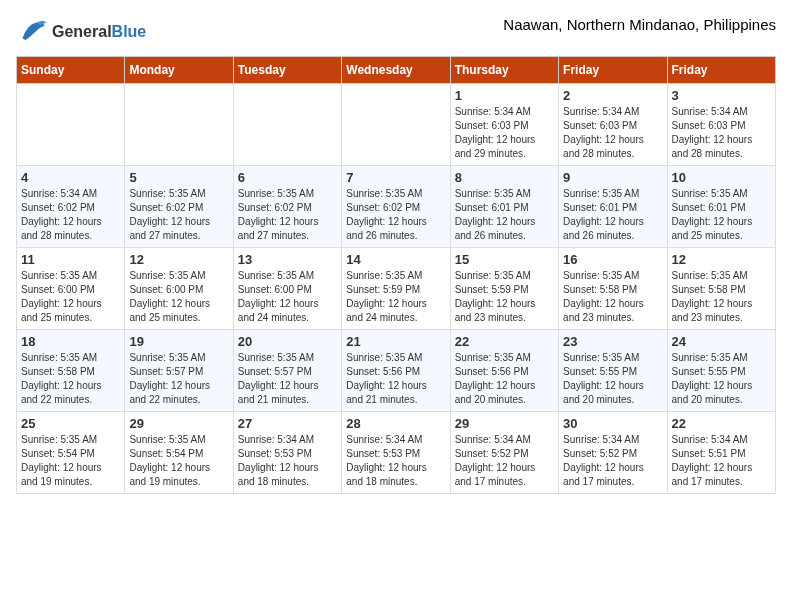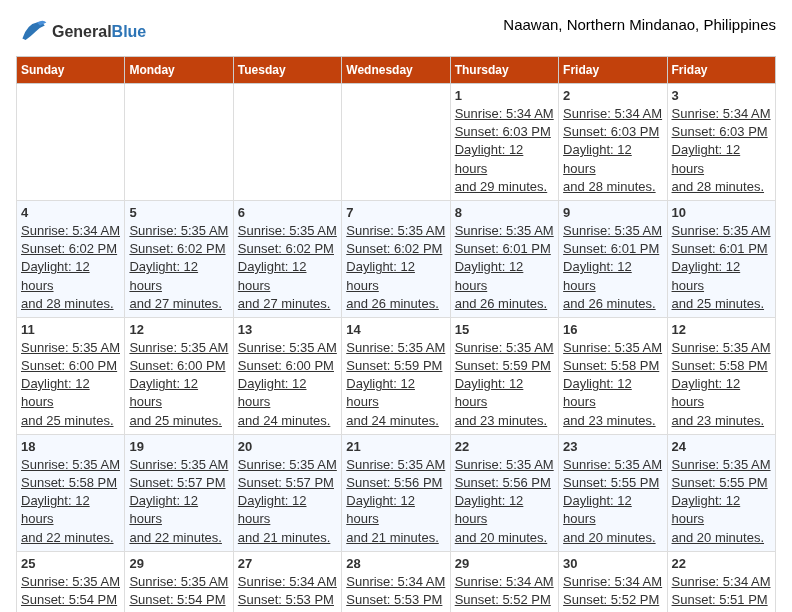--- a/index.html
+++ b/index.html
@@ -64,24 +64,23 @@
     .calendar tbody tr:nth-child(even) td {
       background: #f5f9ff;
     }
     .day-num {
       font-weight: bold;
       font-size: 13px;
       margin-bottom: 2px;
       display: block;
     }
     .day-info {
-      font-size: 13px;
+      font-size: 10px;
       line-height: 1.4;
       color: #333;
-      text-decoration: underline;
     }
     .empty-cell {
       background: #fff !important;
     }
   </style>
 </head>
 <body>
 
 <div class="header">
   <div class="logo">

